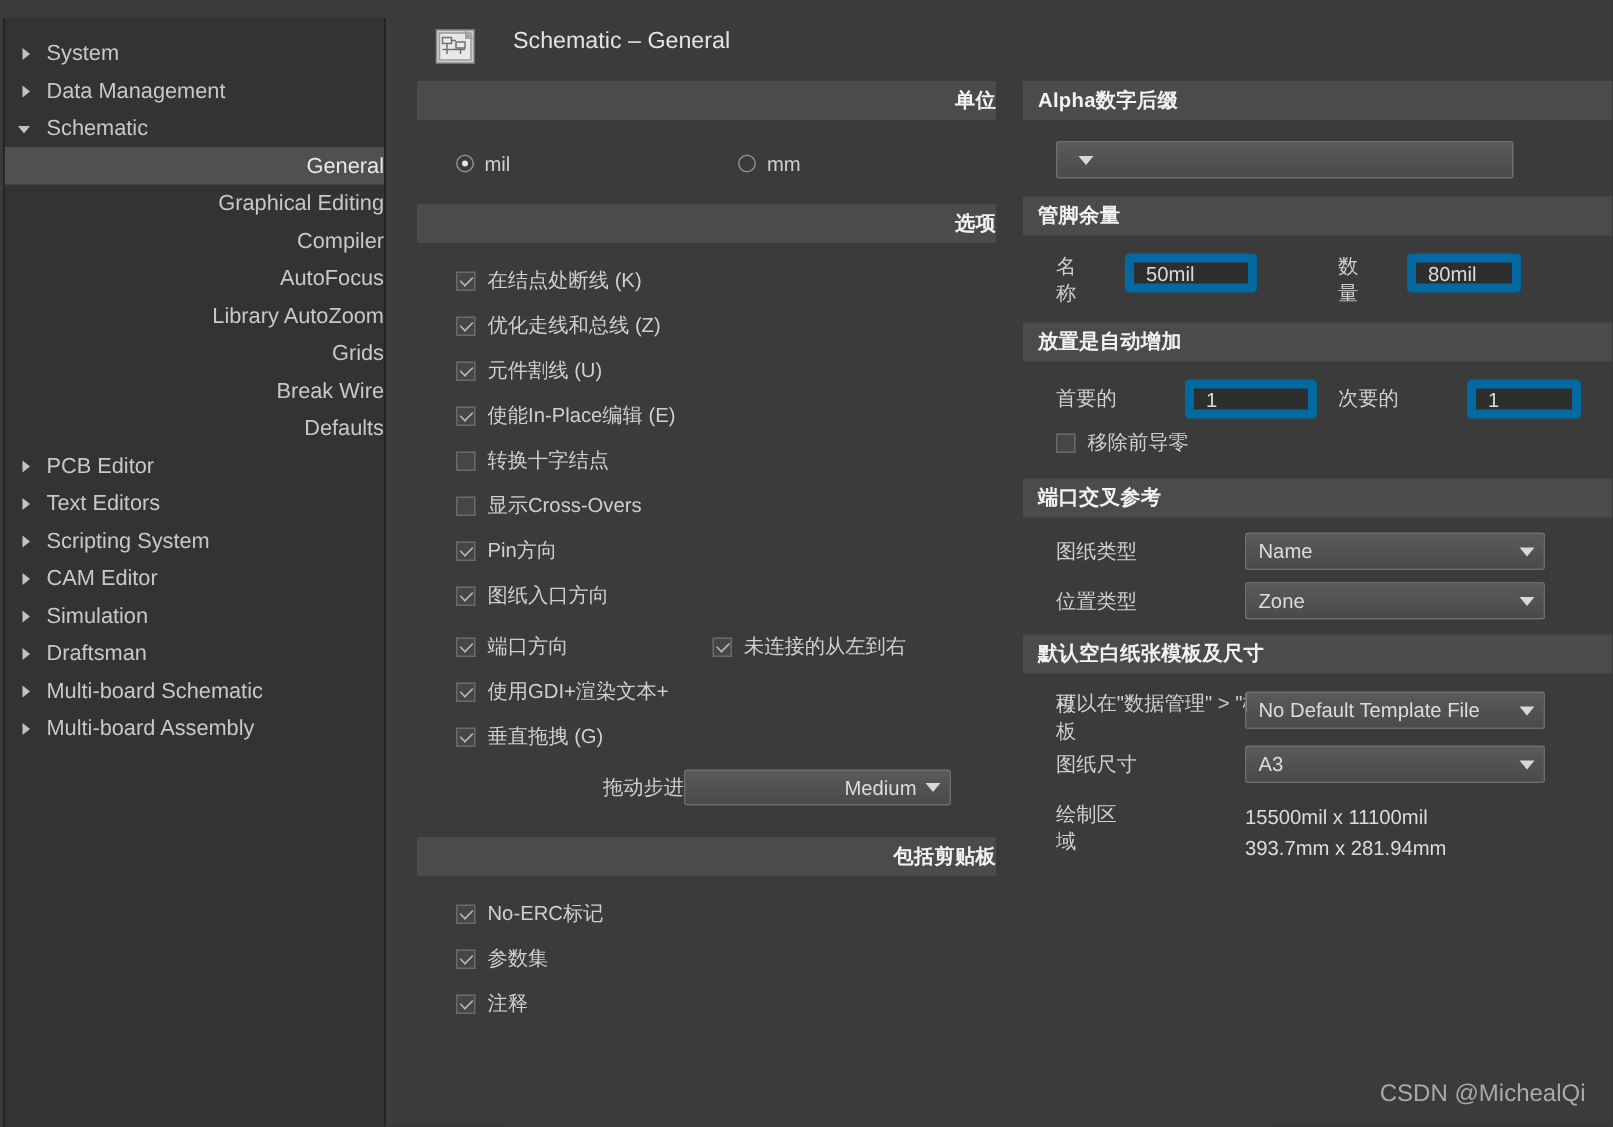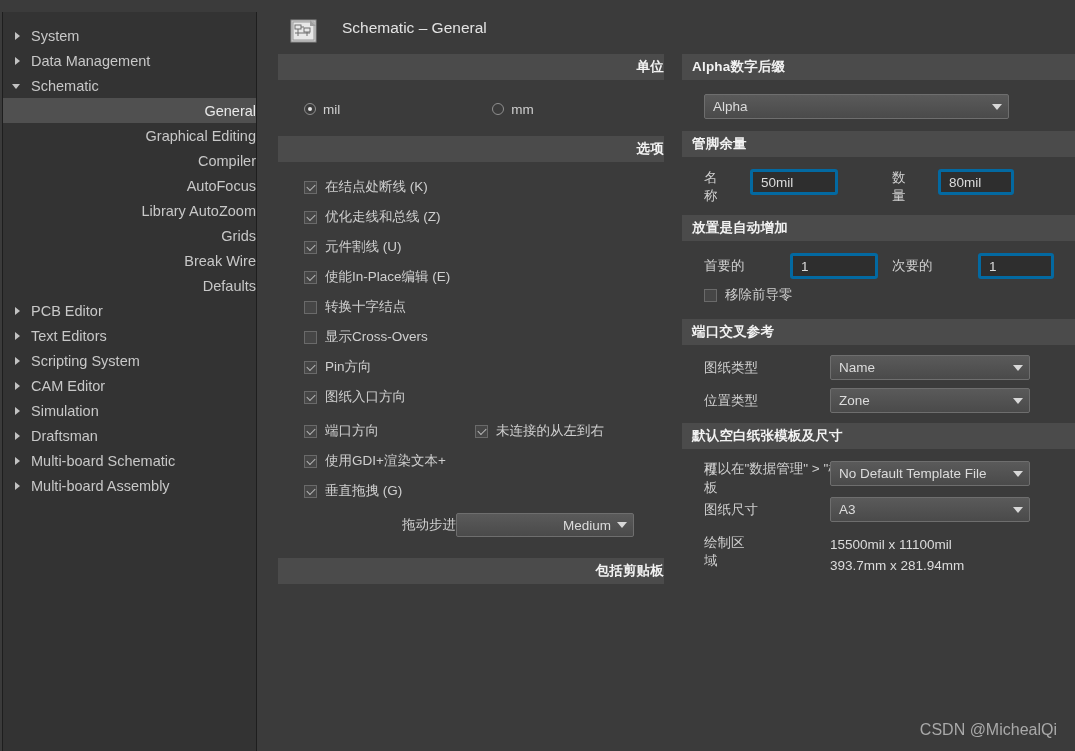--- a/index.html
+++ b/index.html
@@ -216,21 +216,21 @@
     border-right: 5px solid transparent;
     border-top: 6px solid #d8d8d8;
     margin-left: 6px;
     flex: 0 0 10px;
   }
 
   
   .tin {
     height: 26px;
     background: #2e2e2e;
-    border: 3px solid #0369a1;
+    border: 6px solid #0369a1;
     border-radius: 3px;
     color: #dcdcdc;
     font-size: 13.5px;
     display: flex;
     align-items: center;
     padding-left: 8px;
   }
 
   
   .r-row {
@@ -457,32 +457,45 @@
             <span class="sub-lbl">拖动步进</span>
             <span class="dd" style="width:178px;">
               <span class="val">Medium</span>
               <span class="arrow"></span>
             </span>
           </div>
         </div>
 
         <div class="grp" style="margin-top:16px;">
           <div class="grp-hdr">包括剪贴板</div>
+          <div class="grp-body" id="clipboard-host">
+              <div class="cb-row">
+                <span class="cb on"></span>
+                <span class="cb-lbl">No-ERC标记</span>
+              </div>
+              <div class="cb-row">
+                <span class="cb on"></span>
+                <span class="cb-lbl">参数集</span>
+              </div>
+              <div class="cb-row">
+                <span class="cb on"></span>
+                <span class="cb-lbl">注释</span>
+              </div>
+            </div>
         </div>
 
       </div>
 
       <div class="col-right">
 
         <div class="grp">
           <div class="grp-hdr">Alpha数字后缀</div>
           <div class="grp-body" style="padding-top:14px;padding-bottom:12px;">
             <div class="r-row" style="margin-top:0;">
               <span class="dd" style="width:305px;height:25px;">
-                <span class="val">Alpha</span>
                 <span class="arrow"></span>
               </span>
             </div>
           </div>
         </div>
 
         <div class="grp">
           <div class="grp-hdr">管脚余量</div>
           <div class="grp-body" style="padding-top:12px;padding-bottom:10px;">
             <div class="r-row" style="margin-top:0;align-items:flex-start;">

